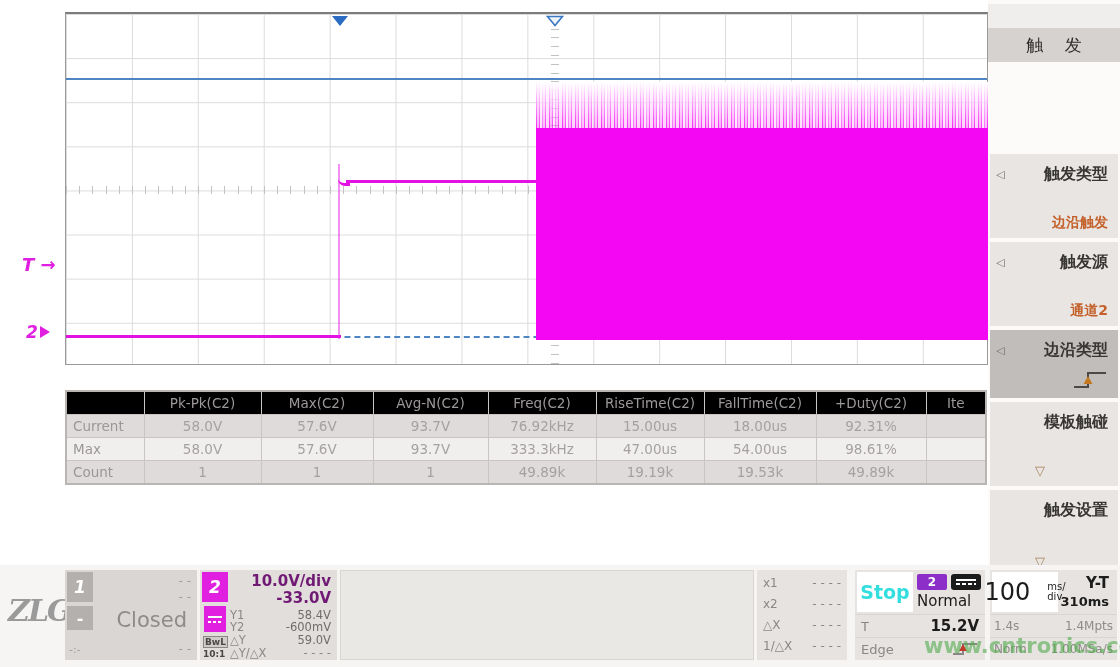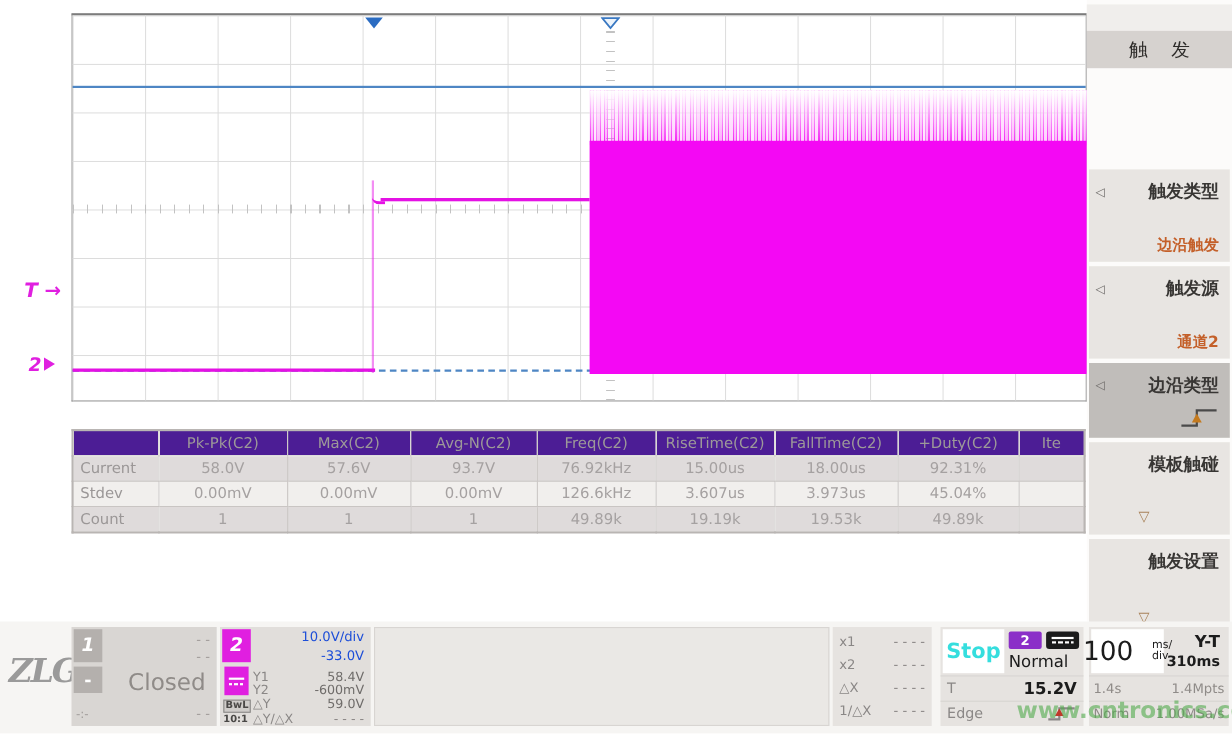--- a/index.html
+++ b/index.html
@@ -38,21 +38,21 @@
   .ch2-ref{position:absolute;left:26px;top:322px;color:#e01fe0;font-size:17px;font-weight:bold;font-style:italic;}
   .ch2-ref .arr{display:inline-block;width:0;height:0;border-left:10px solid #e01fe0;
       border-top:6px solid transparent;border-bottom:6px solid transparent;margin-left:2px;}
 
   
   .meas{position:absolute;left:65px;top:390px;width:920px;border-collapse:collapse;table-layout:fixed;
         font-size:13.5px;color:#a5a1a1;border:2px solid #b9b5b3;}
   .meas th,.meas td{border:1px solid #c9c5c3;padding:1px 6px;height:20px;white-space:nowrap;overflow:hidden;
         font-weight:normal;text-align:center;}
   .meas td:first-child{text-align:left;color:#9b9797;}
-  .meas th{background:#4c1d95;color:#9d9999;}
+  .meas th{background:#000000;color:#9d9999;}
   .meas tr:nth-child(odd) td{background:#dfdbdb;}
   .meas tr:nth-child(even) td{background:#f1efed;}
   .meas col.c0{width:78px}.meas col.c1{width:117px}.meas col.c2{width:112px}.meas col.c3{width:115px}
   .meas col.c4{width:108px}.meas col.c5{width:108px}.meas col.c6{width:112px}.meas col.c7{width:110px}
   .meas col.c8{width:60px}
 
   
   .sidebar{position:absolute;left:988px;top:0;width:132px;height:565px;background:#fcfbfa;}
   .sb-strip{position:absolute;left:0;top:4px;width:100%;height:24px;background:#f0eeec;}
   .sb-head{position:absolute;left:0;top:28px;width:100%;height:34px;background:#d6d2cf;
@@ -76,21 +76,21 @@
   .ch2{left:200px;width:137px;background:#e1dedb;}
   .badge{position:absolute;left:2px;top:2px;width:26px;height:30px;color:#fff;font-weight:bold;
          font-style:italic;font-size:17px;display:flex;align-items:center;justify-content:center;}
   .b-gray{background:#b4b0ad;}
   .b-mag{background:#e01fe0;}
   .minus-badge{position:absolute;left:2px;top:36px;width:26px;height:24px;background:#b4b0ad;color:#fff;
          font-weight:bold;display:flex;align-items:center;justify-content:center;}
   .r{position:absolute;right:6px;text-align:right;}
   .ch1 .closed{position:absolute;right:10px;top:38px;font-size:21px;color:#8f8b88;}
   .ch1 .probe{position:absolute;left:4px;bottom:4px;font-size:11px;}
-  .ch2 .big{color:#1d4ed8;font-weight:normal;font-size:12px;}
+  .ch2 .big{color:#701a75;font-weight:bold;font-size:15px;}
   .smrow{position:absolute;font-size:11.5px;color:#8a8786;}
   .smrow b{color:#6f6c6a;font-weight:normal;}
   .cpl-icon{position:absolute;left:4px;top:36px;width:22px;height:26px;background:#e01fe0;
             display:flex;flex-direction:column;justify-content:center;align-items:center;gap:3px;}
   .cpl-icon i{display:block;width:14px;height:2px;background:#fff;}
   .cpl-icon i.dash{background:repeating-linear-gradient(90deg,#fff 0 3px,transparent 3px 5px);}
   .bwl{position:absolute;left:3px;top:66px;font-size:9px;font-weight:bold;color:#4a4846;border:1px solid #8a8886;padding:0 1px;background:#cfccc9;}
   .ratio{position:absolute;left:3px;top:79px;font-size:9px;font-weight:bold;color:#4a4846;}
   .midbox{left:340px;width:414px;background:#eae8e5;border:1px solid #d8d5d2;}
   .cursorbox{left:757px;width:90px;background:#e6e3e0;font-size:12px;color:#8a8786;}
@@ -183,28 +183,28 @@
           <td>58.0V</td>
           <td>57.6V</td>
           <td>93.7V</td>
           <td>76.92kHz</td>
           <td>15.00us</td>
           <td>18.00us</td>
           <td>92.31%</td>
           <td></td>
         </tr>
         <tr>
-          <td>Stdev</td>
-          <td>0.00mV</td>
-          <td>0.00mV</td>
-          <td>0.00mV</td>
-          <td>126.6kHz</td>
-          <td>3.607us</td>
-          <td>3.973us</td>
-          <td>45.04%</td>
+          <td>Max</td>
+          <td>58.0V</td>
+          <td>57.6V</td>
+          <td>93.7V</td>
+          <td>333.3kHz</td>
+          <td>47.00us</td>
+          <td>54.00us</td>
+          <td>98.61%</td>
           <td></td>
         </tr>
         <tr>
           <td>Count</td>
           <td>1</td>
           <td>1</td>
           <td>1</td>
           <td>49.89k</td>
           <td>19.19k</td>
           <td>19.53k</td>

